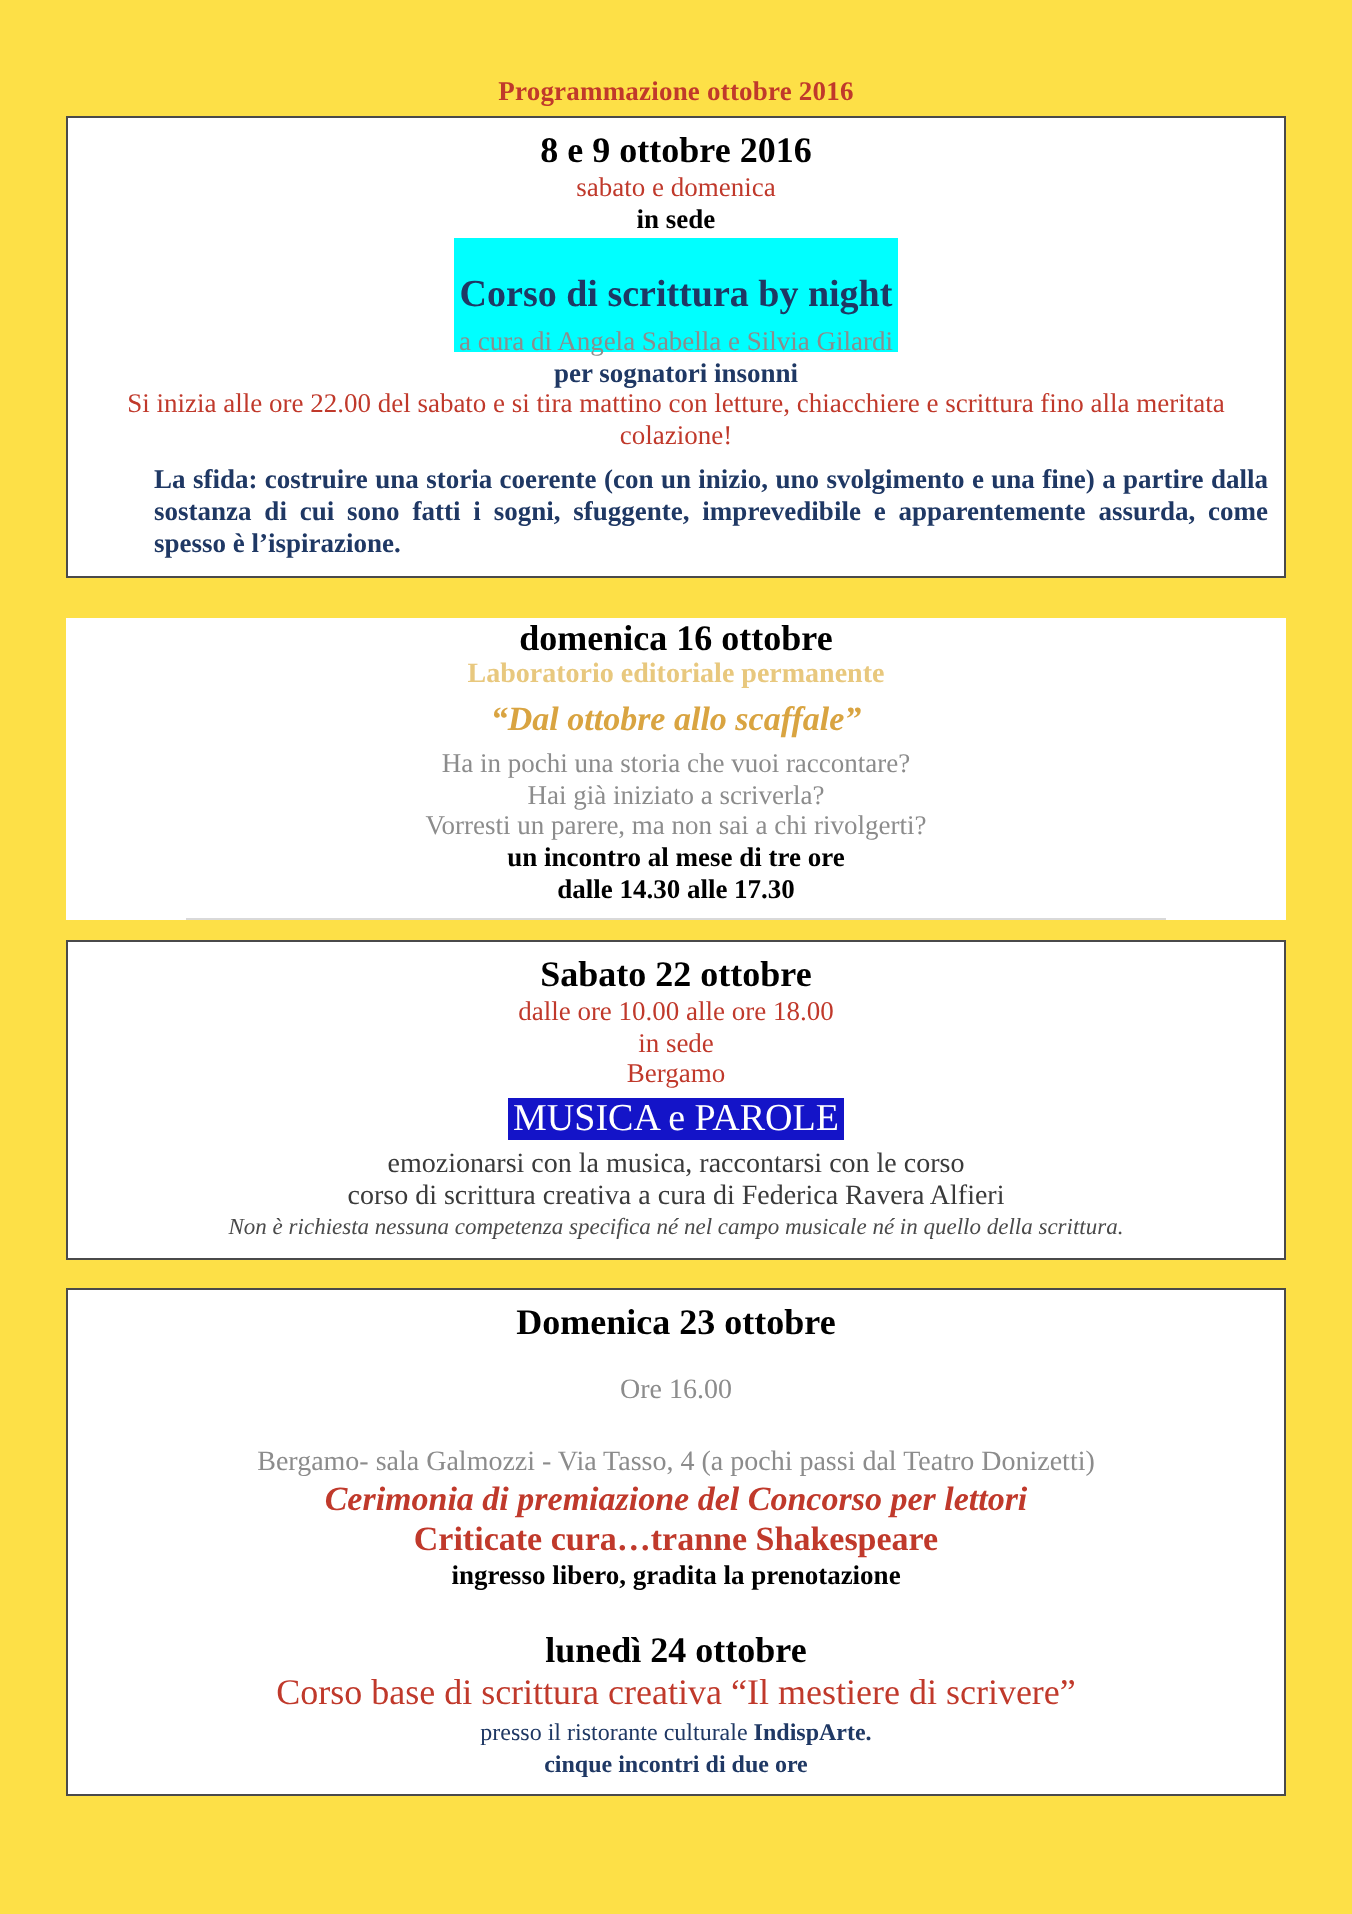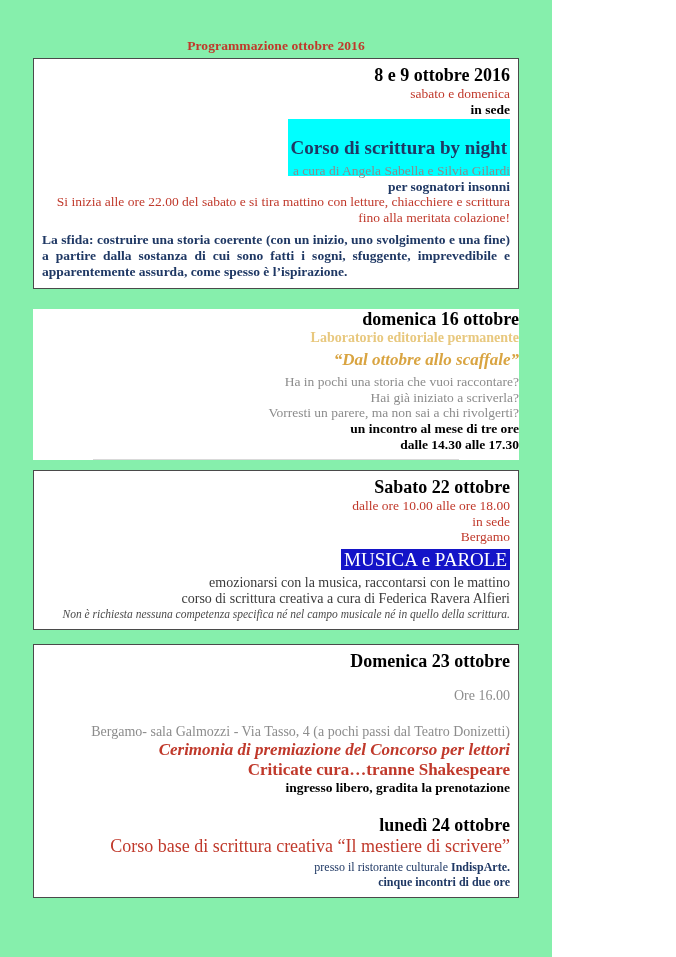--- a/index.html
+++ b/index.html
@@ -9,23 +9,23 @@
   }
   body {
     width: 676px;
     height: 957px;
     font-family: "Liberation Serif", "DejaVu Serif", serif;
     color: #000000;
     overflow: hidden;
   }
   .page {
     position: relative;
-    width: 552px;
+    width: 676px;
     height: 957px;
-    background: #86efac;
+    background: #fde047;
   }
 
   
   .doc-title {
     text-align: center;
     font-size: 13.5px;
     font-weight: bold;
     color: #C0392B;
     margin: 0;
     padding-top: 38px;
@@ -41,28 +41,29 @@
     background: #ffffff;
   }
   .openblock {
     margin: 0 33px;
     padding: 0;
     background: #ffffff;
   }
 
   
   .ln {
-    text-align: right;
+    text-align: center;
     margin: 0;
     line-height: 1.16;
   }
   .ln.just {
     text-align: justify;
     text-align-last: left;
     line-height: 1.2;
+    margin-left: 35px;
   }
 
   
   .big-black   { font-size: 18px; font-weight: bold; color: #000000; }
   .red-bold    { font-size: 13.5px; font-weight: normal; color: #C0392B; }
   .black-bold  { font-size: 13.5px; font-weight: bold; color: #000000; }
   .navy-bold   { font-size: 13.5px; font-weight: bold; color: #1F3864; }
   .navy-just   { font-size: 13.5px; font-weight: bold; color: #1F3864; }
   .grey        { font-size: 13.5px; color: #8C8C8C; }
   .gold-light  { font-size: 14px; font-weight: bold; color: #E8C87E; }
@@ -148,21 +149,21 @@
   <div class="sp10"></div>
 
   <div class="boxed">
     <p class="ln big-black">Sabato 22 ottobre</p>
     <p class="ln red-bold">dalle ore 10.00 alle ore 18.00</p>
     <p class="ln red-bold">in sede</p>
     <p class="ln red-bold">Bergamo</p>
     <div class="sp4"></div>
     <p class="ln"><span class="hl-blue">MUSICA e PAROLE</span></p>
     <div class="sp4"></div>
-    <p class="ln plain-mid">emozionarsi con la musica, raccontarsi con le mattino</p>
+    <p class="ln plain-mid">emozionarsi con la musica, raccontarsi con le corso</p>
     <p class="ln plain-mid">corso di scrittura creativa a cura di Federica Ravera Alfieri</p>
     <p class="ln ital-small">Non è richiesta nessuna competenza specifica né nel campo musicale né in quello della scrittura.</p>
   </div>
 
   <div class="sp14"></div>
 
   <div class="boxed">
     <p class="ln big-black">Domenica 23 ottobre</p>
     <div class="sp16"></div>
     <p class="ln grey-reg">Ore 16.00</p>

